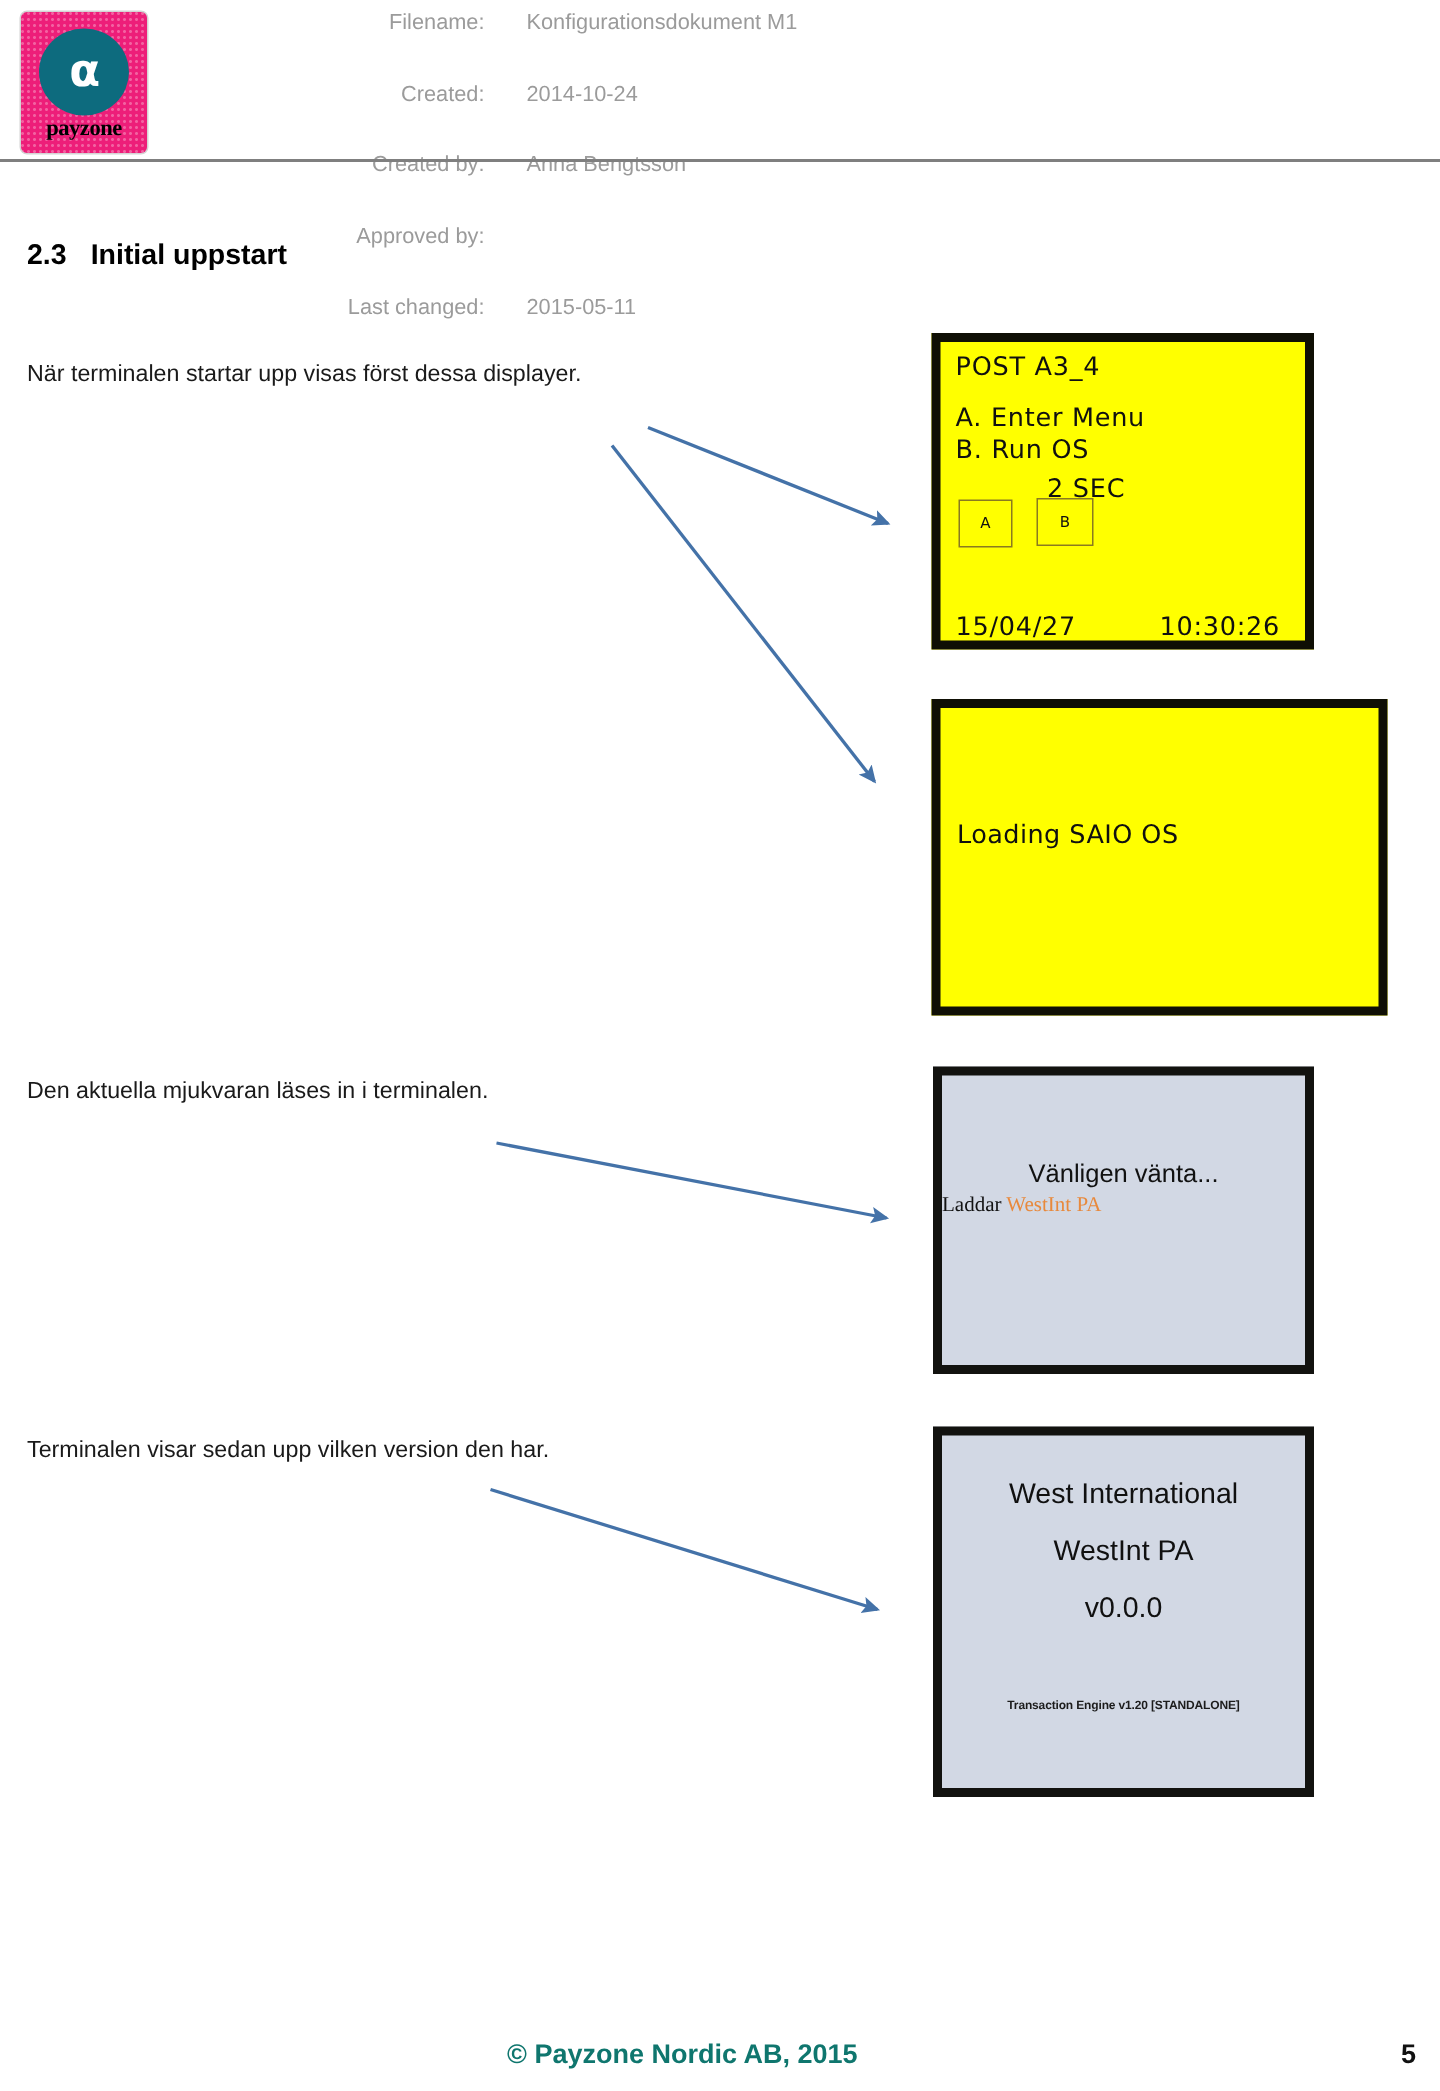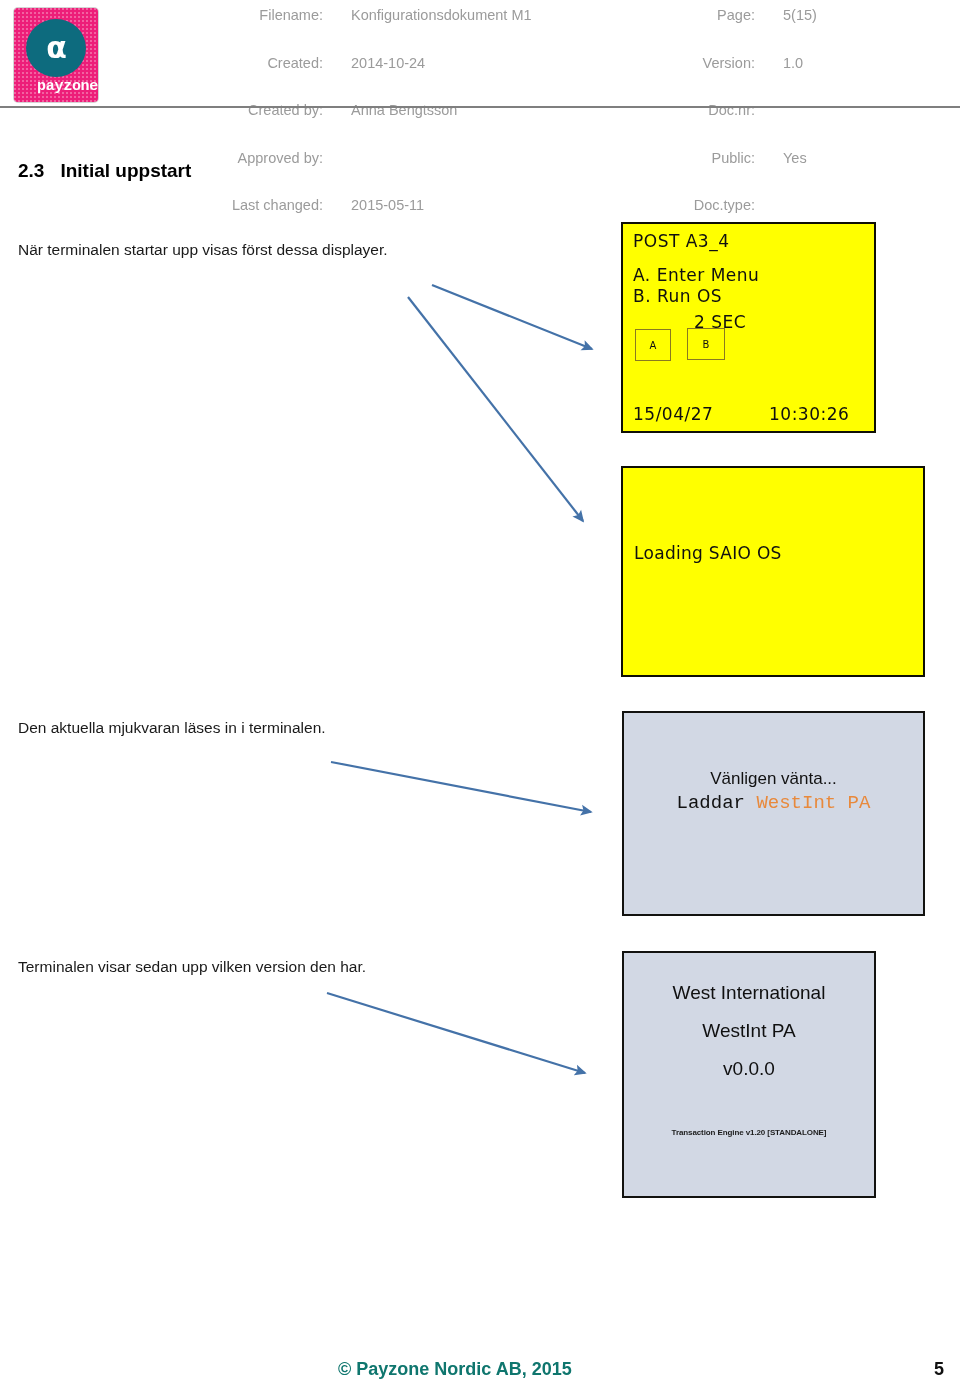--- a/index.html
+++ b/index.html
@@ -63,23 +63,23 @@
     font-size: 30px;
     font-weight: bold;
     line-height: 58px;
     text-align: center;
     letter-spacing: -1px;
   }
   #logo-word {
     position: absolute;
     left: 0; top: 70px;
     width: 84px;
-    text-align: right;
-    color: #ffffff;
-    font-family: Liberation Mono, monospace;
+    text-align: center;
+    color: #000000;
+    font-family: Liberation Serif, serif;
     font-size: 15px;
     font-weight: bold;
     letter-spacing: -0.3px;
   }
 
   
   .meta-block {
     position: absolute;
     top: 6px;
     display: grid;
@@ -113,30 +113,30 @@
     color: #1a1a1a;
     white-space: nowrap;
   }
   #para-1 { left: 18px; top: 241px; }
   #para-2 { left: 18px; top: 719px; }
   #para-3 { left: 18px; top: 958px; }
 
   
   .display-shot {
     position: absolute;
-    border: 2px solid #701a75;
+    border: 6px solid #701a75;
     box-sizing: border-box;
     padding-left: 16px;
   }
   .display-yellow { background: #ffff00; border-color: #0f0f05; }
   .display-gray   { background: #d2d8e4; border-color: #12120f; }
 
   #shot-post    { left: 621px; top: 222px; width: 255px; height: 211px; }
   #shot-loading { left: 621px; top: 466px; width: 304px; height: 211px; }
-  #shot-wait    { left: 622px; top: 711px; width: 303px; height: 205px; }
+  #shot-wait    { left: 622px; top: 711px; width: 254px; height: 205px; }
   #shot-version { left: 622px; top: 951px; width: 254px; height: 247px; }
 
   
   .lcd-text {
     position: absolute;
     font-family: "DejaVu Sans", sans-serif;
     color: #101010;
     white-space: pre;
   }
   #post-title { left: 10px; top: 7px;  font-size: 17px; letter-spacing: 0.5px; }
@@ -167,23 +167,22 @@
     left: 0; top: 56px; width: 100%;
     text-align: center;
     font-family: "Liberation Sans", sans-serif;
     font-size: 17px;
     color: #111111;
     white-space: pre;
   }
   #wait-line2 {
     position: absolute;
     left: 0; top: 79px; width: 100%;
-    text-align: center;
-    font-family: Liberation Mono, monospace;
-    font-size: 19px;
+    font-family: Liberation Serif, serif;
+    font-size: 14px;
     color: #111111;
     white-space: pre;
   }
   #wait-app { color: #e8893c; }
 
   
   .ver-line {
     position: absolute;
     left: 0; width: 100%;
     text-align: center;
@@ -246,32 +245,20 @@
     <div class="meta-label">Created:</div>
     <div class="meta-value">2014-10-24</div>
     <div class="meta-label">Created by:</div>
     <div class="meta-value">Anna Bengtsson</div>
     <div class="meta-label">Approved by:</div>
     <div class="meta-value"></div>
     <div class="meta-label">Last changed:</div>
     <div class="meta-value">2015-05-11</div>
   </div>
 
-  <div class="meta-block" id="meta-right">
-    <div class="meta-label">Page:</div>
-    <div class="meta-value">5(15)</div>
-    <div class="meta-label">Version:</div>
-    <div class="meta-value">1.0</div>
-    <div class="meta-label">Doc.nr:</div>
-    <div class="meta-value"></div>
-    <div class="meta-label">Public:</div>
-    <div class="meta-value">Yes</div>
-    <div class="meta-label">Doc.type:</div>
-    <div class="meta-value"></div>
-  </div>
 
   <div id="header-rule"></div>
 </div>
 
 <div id="section-heading">
   <span class="num">2.3</span><span>Initial uppstart</span>
 </div>
 
 <div class="body-para" id="para-1">När terminalen startar upp visas först dessa displayer.</div>
 <div class="body-para" id="para-2">Den aktuella mjukvaran läses in i terminalen.</div>

